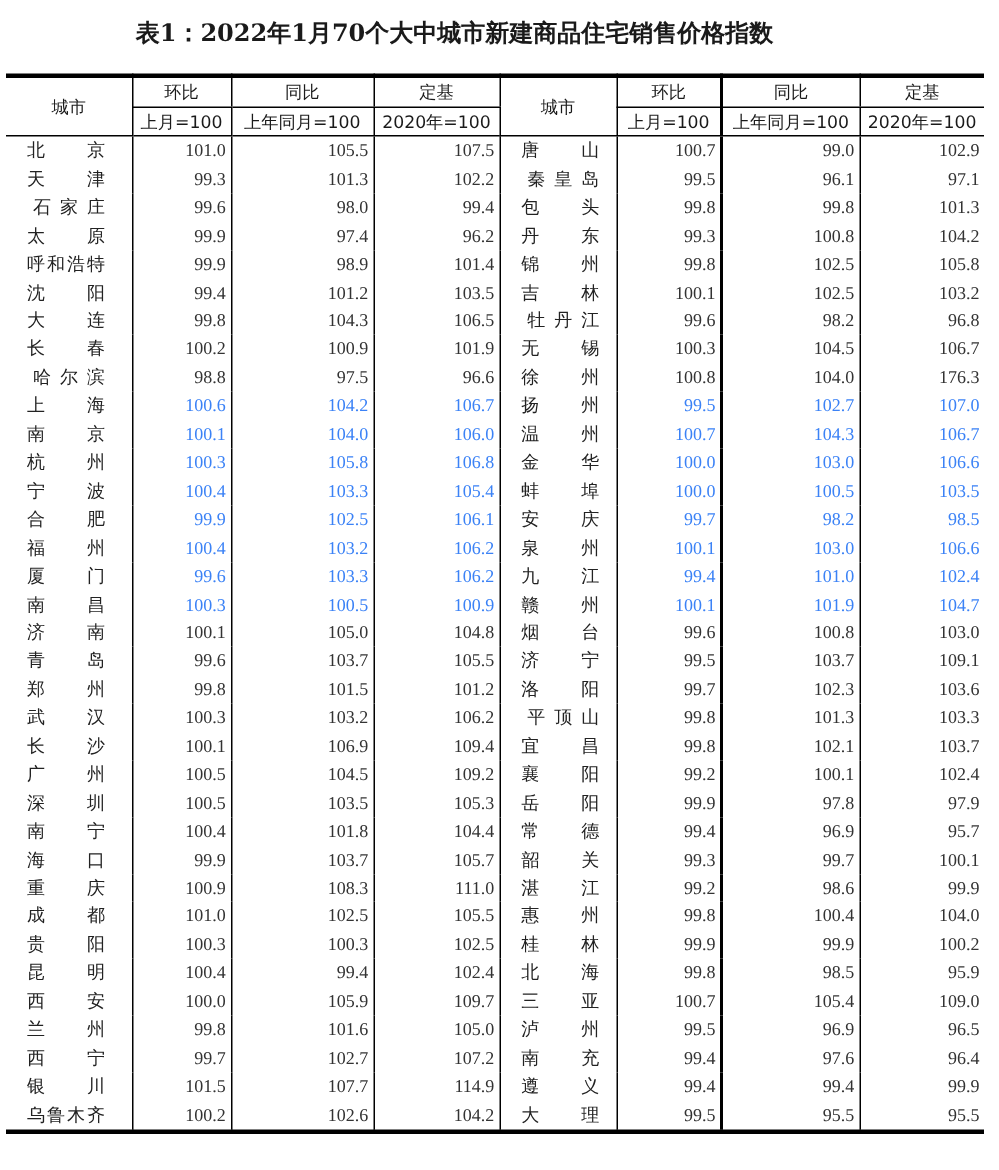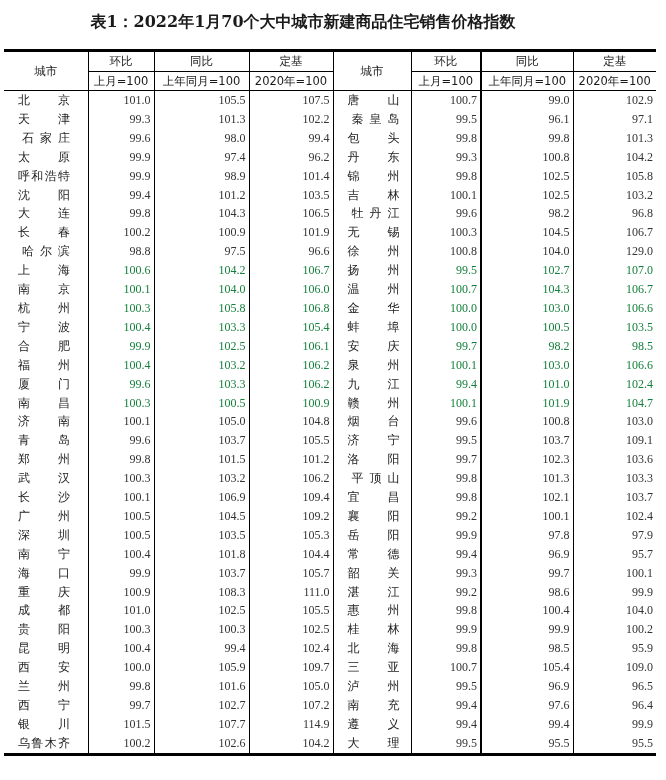--- a/index.html
+++ b/index.html
@@ -25,21 +25,21 @@
   td.city span.c2 { display: inline-block; width: 52px; text-align: justify;
                     text-align-last: justify; }
   td.city span.c3 { display: inline-block; width: 48px; padding-left: 4px;
                     text-align: justify; text-align-last: justify; }
   td.city span.c4 { display: inline-block; width: 52px;
                     text-align: justify; text-align-last: justify; }
   td.num { text-align: right; padding-right: 3px;
            font-family: "Liberation Serif", "DejaVu Serif", serif; font-size: 12px; color: #333; }
   .vl { border-left: 1px solid #000; }
   .vl-thick { border-left: 2px solid #000; }
-  .r-purple td.num { color: #15803d; }
+  .r-purple td.num { color: #3b82f6; }
 </style>
 </head>
 <body>
 
 <div class="title">表1：2022年1月70个大中城市新建商品住宅销售价格指数</div>
 
 <table class="main">
   <colgroup>
     <col style="width:84px">
     <col style="width:66px">
@@ -152,21 +152,21 @@
         <td class="num vl">106.7</td>
       </tr>
       <tr>
         <td class="city"><span class="c3">哈尔滨</span></td>
         <td class="num vl">98.8</td>
         <td class="num vl">97.5</td>
         <td class="num vl">96.6</td>
         <td class="city vl"><span class="c2">徐州</span></td>
         <td class="num vl">100.8</td>
         <td class="num vl-thick">104.0</td>
-        <td class="num vl">129.0</td>
+        <td class="num vl">176.3</td>
       </tr>
       <tr class="r-purple">
         <td class="city"><span class="c2">上海</span></td>
         <td class="num vl">100.6</td>
         <td class="num vl">104.2</td>
         <td class="num vl">106.7</td>
         <td class="city vl"><span class="c2">扬州</span></td>
         <td class="num vl">99.5</td>
         <td class="num vl-thick">102.7</td>
         <td class="num vl">107.0</td>

